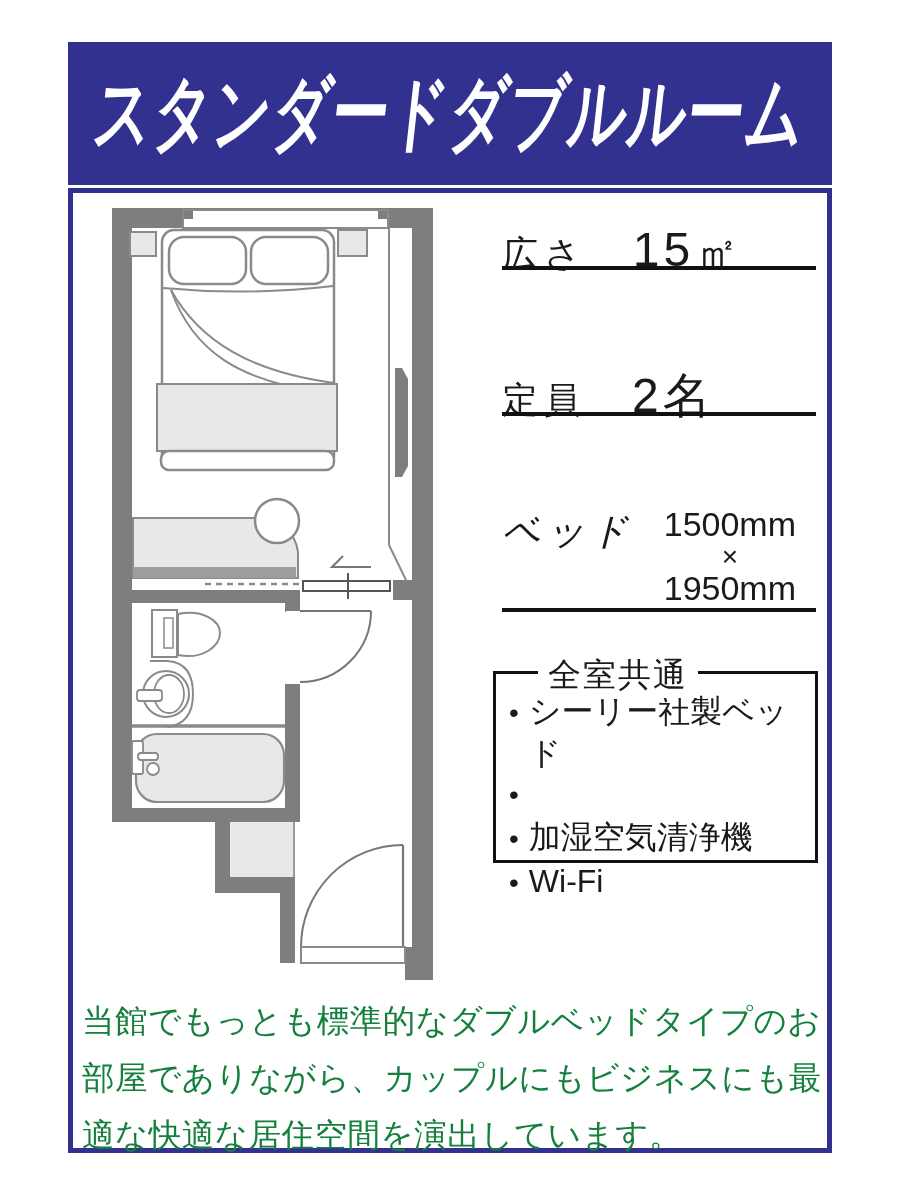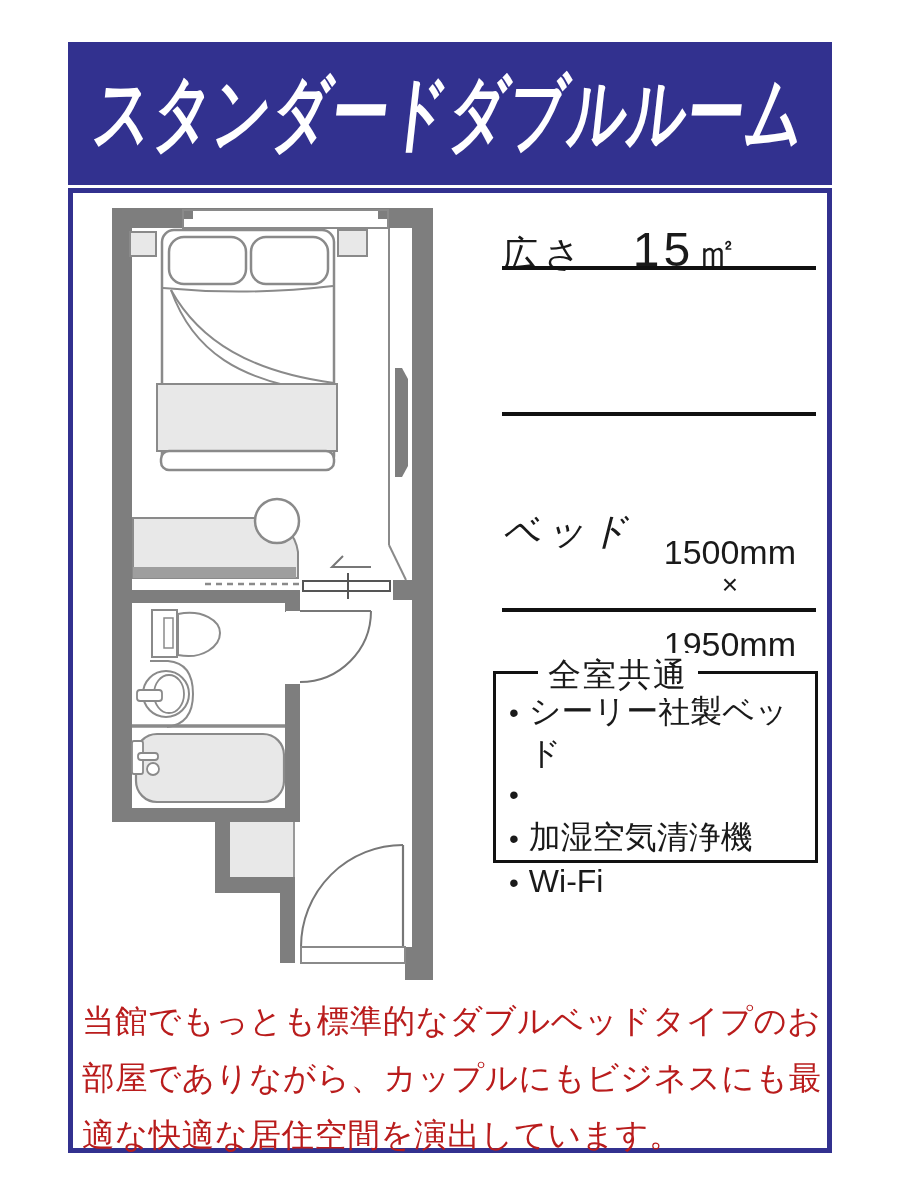--- a/index.html
+++ b/index.html
@@ -28,38 +28,38 @@
   .spec-row{position:absolute;display:flex;align-items:baseline;white-space:nowrap;}
   .row-area{left:502px;top:222px;}
   .row-capacity{left:502px;top:364px;}
   .spec-label{font-size:36px;letter-spacing:6px;}
   .spec-value-lg{font-size:48px;margin-left:46px;letter-spacing:4px;}
   .spec-unit{font-size:42px;margin-left:2px;}
   .underline{position:absolute;height:4px;background:#111;width:314px;left:502px;}
   .ul-1{top:266px;} .ul-2{top:412px;} .ul-3{top:608px;}
   .bed-label{position:absolute;left:502px;top:506px;font-size:38px;letter-spacing:5px;font-style:italic;}
   .bed-values{position:absolute;left:600px;top:506px;width:196px;text-align:right;}
-  .bed-val{font-size:34px;line-height:37px;display:block;margin-top:28px;}
+  .bed-val{font-size:34px;line-height:37px;display:block;}
   .bed-times{font-size:28px;line-height:27px;display:block;padding-right:58px;}
   
   .amenities{
     position:absolute;left:493px;top:671px;width:325px;height:192px;
     border:3px solid #111;box-sizing:border-box;
   }
   .amenities-legend{
     position:absolute;top:-21px;left:42px;background:#ffffff;
     padding:0 10px;font-size:33px;letter-spacing:2px;white-space:nowrap;
   }
   .amenities-list{margin:0;padding:16px 0 0 13px;list-style:none;}
   .amenities-list li{display:flex;align-items:baseline;font-size:32px;line-height:42px;}
   .bullet{font-size:28px;margin-right:10px;}
   
   .description{
     position:absolute;left:82px;top:993px;width:740px;
-    font-size:32.5px;line-height:57px;letter-spacing:0.5px;color:#b91c1c;
+    font-size:32.5px;line-height:57px;letter-spacing:0.5px;color:#15803d;
   }
 </style>
 </head>
 <body>
 
 <div class="page">
 
   <div class="banner">
     <span class="banner-title">スタンダードダブルルーム</span>
   </div>
@@ -162,20 +162,24 @@
     </g>
   </svg>
 
   <div class="spec-row row-area">
     <span class="spec-label">広さ</span>
     <span class="spec-value-lg">15</span>
     <span class="spec-unit">㎡</span>
   </div>
   <div class="underline ul-1"></div>
 
+  <div class="spec-row row-capacity">
+    <span class="spec-label">定員</span>
+    <span class="spec-value-lg">2名</span>
+  </div>
   <div class="underline ul-2"></div>
 
   <div class="bed-label">ベッド</div>
   <div class="bed-values">
     <span class="bed-val">1500mm</span>
     <span class="bed-times">×</span>
     <span class="bed-val">1950mm</span>
   </div>
   <div class="underline ul-3"></div>
 

